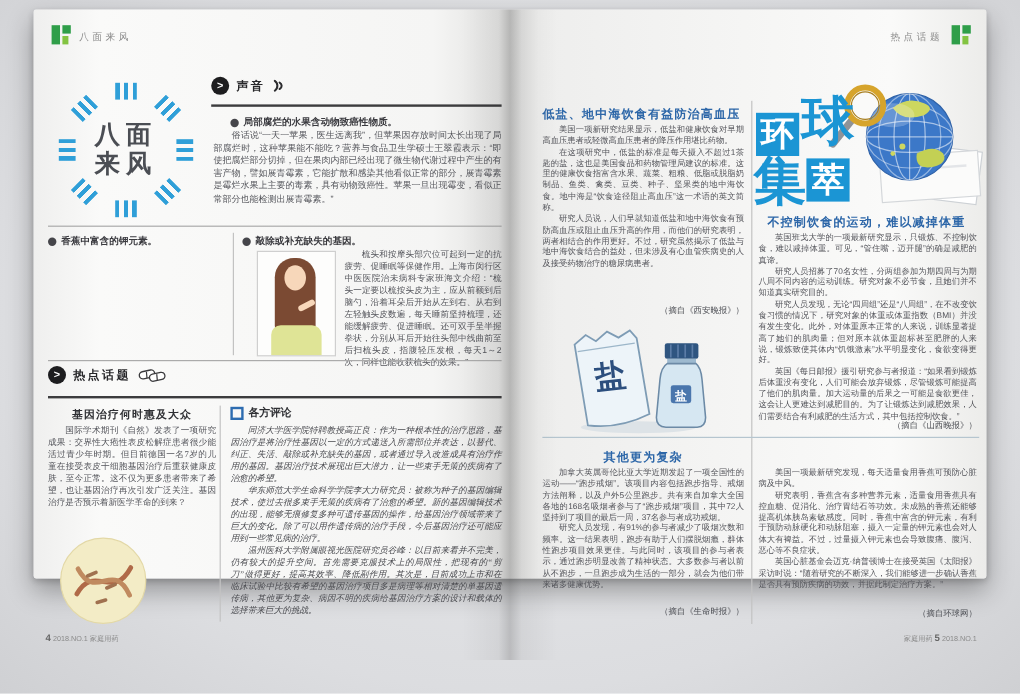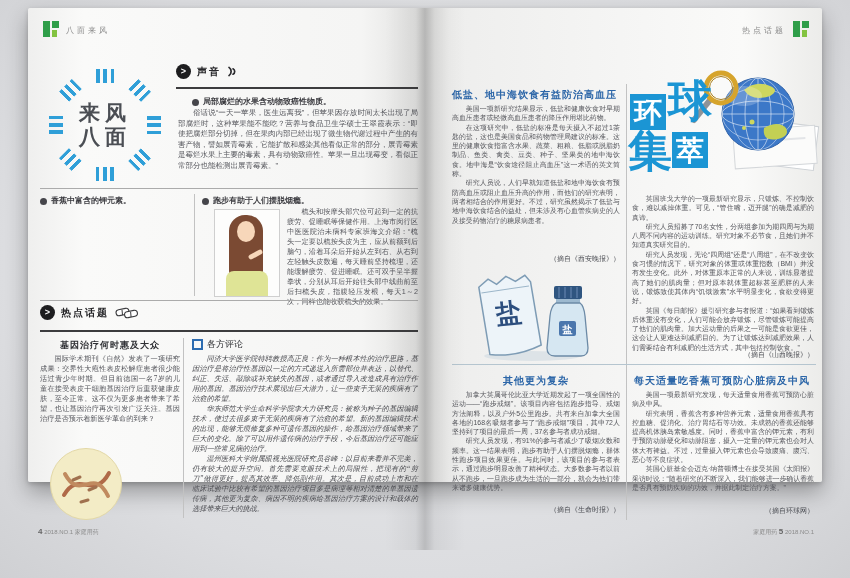--- a/index.html
+++ b/index.html
@@ -21,21 +21,21 @@
         text-align:center;font-weight:bold;flex:0 0 auto}
   .sec-title{font-size:10px;font-weight:bold;color:#27272a;letter-spacing:2px}
   .lead-head{font-size:8px;font-weight:bold;color:#3a3a3f;display:flex;gap:4px;align-items:center}
   .dot{width:7px;height:7px;border-radius:50%;background:#45454a;flex:0 0 auto;margin-top:1px}
   .body{font-size:7.5px;line-height:10.5px;color:#55565c;text-align:justify}
   .body p,.rp-body p,.kai p{margin:0;text-indent:2em}
   .sm{font-size:7.2px;line-height:10px}
   .song{font-family:"Liberation Serif",serif}
   .kai{font-family:"Liberation Serif",serif;font-style:italic;font-size:7.2px;line-height:10px;color:#4a4b50;text-align:justify}
   .t-title{font-size:9px;font-weight:bold;color:#2f3034;text-align:center;letter-spacing:1px}
-  .c-head{display:flex;align-items:center;gap:4px;font-size:9px;font-weight:normal;color:#2f3034}
+  .c-head{display:flex;align-items:center;gap:4px;font-size:9px;font-weight:bold;color:#2f3034}
   .sq{width:7px;height:7px;border:2px solid #2d6cb0;flex:0 0 auto}
   .rp-title{font-size:10px;font-weight:bold;color:#2c66a8;letter-spacing:1px}
   .rp-body{font-size:6.9px;line-height:9.3px;color:#54555b;text-align:justify}
   .src{font-size:7px;color:#4a4c52;text-align:right}
   .ctr{text-align:center}
   
   .bagua{width:126px;height:126px}
   .bagua .txt{position:absolute;left:0;top:50%;width:100%;transform:translateY(-50%);text-align:center;
               font-size:21px;line-height:24px;font-weight:bold;color:#4b4e54;letter-spacing:5px}
   .tri{position:absolute;left:50%;top:50%;width:18px;height:14px;margin:-7px 0 0 -9px;
@@ -70,22 +70,22 @@
   <div class="abs bagua" style="left:14px;top:54px">
     <i class="tri" style="--r:0deg"></i>
     <i class="tri" style="--r:45deg"></i>
     <i class="tri" style="--r:90deg"></i>
     <i class="tri" style="--r:135deg"></i>
     <i class="tri" style="--r:180deg"></i>
     <i class="tri" style="--r:225deg"></i>
     <i class="tri" style="--r:270deg"></i>
     <i class="tri" style="--r:315deg"></i>
     <div class="txt">
+      <div>八面</div>
       <div>来风</div>
-      <div>八面</div>
     </div>
   </div>
 
   <div class="abs sec-head" style="left:148px;top:56px">
     <span class="chev">&gt;</span>
     <span class="sec-title">声音</span>
     <svg width="13" height="13" viewBox="0 0 13 13">
       <path d="M2 2.4 a5 5 0 0 1 0 8.2" fill="none" stroke="#2b2b2e" stroke-width="1.7" stroke-linecap="round"></path>
       <path d="M6 3.8 a3 3 0 0 1 0 5.4" fill="none" stroke="#2b2b2e" stroke-width="1.7" stroke-linecap="round"></path>
     </svg>
@@ -104,21 +104,21 @@
 
   <div class="abs lead-head" style="left:12px;top:187px;width:148px">
     <span class="dot"></span>
     <span>香蕉中富含的钾元素。</span>
   </div>
 
   <div class="abs vrule" style="left:166px;top:186px;height:102px"></div>
 
   <div class="abs lead-head" style="left:174px;top:187px;width:216px">
     <span class="dot"></span>
-    <span>跑步有助于人们摆脱烟瘾。</span>
+    <span>敲除或补充缺失的基因。</span>
   </div>
   <div class="abs body sm" style="left:174px;top:199px;width:216px">
     <span class="woman">
       <span class="w-hair"></span>
       <span class="w-face"></span>
       <span class="w-shirt"></span>
       <span class="w-arm"></span>
     </span>
     <p>梳头和按摩头部穴位可起到一定的抗疲劳、促睡眠等保健作用。上海市闵行区中医医院治未病科专家班海文介绍：“梳头一定要以梳按头皮为主，应从前额到后脑勺，沿着耳朵后开始从左到右、从右到左轻触头皮数遍，每天睡前坚持梳理，还能缓解疲劳、促进睡眠。还可双手呈半握拳状，分别从耳后开始往头部中线曲前至后扫梳头皮，指腹轻压发根，每天1～2次，同样也能收获梳头的效果。”</p>
   </div>
@@ -243,29 +243,29 @@
       <line x1="24" y1="30" x2="8" y2="50" stroke="#8f9398" stroke-width="6" stroke-linecap="round"></line>
       <circle cx="35" cy="18" r="15" fill="rgba(255,255,255,.15)" stroke="#d6a42c" stroke-width="5"></circle>
       <circle cx="35" cy="18" r="11.5" fill="none" stroke="#a87f20" stroke-width="1"></circle>
     </svg>
     <div class="abs lgbox" style="left:6px;top:24px;width:36px;height:36px;font-size:28px;line-height:37px;z-index:2">环</div>
     <div class="abs lgchar" style="left:44px;top:10px;font-size:44px;z-index:2">球</div>
     <div class="abs lgchar" style="left:4px;top:60px;font-size:44px;z-index:2">集</div>
     <div class="abs lgbox" style="left:48px;top:62px;width:36px;height:36px;font-size:28px;line-height:37px;z-index:2">萃</div>
   </div>
 
+  <div class="abs rp-title ctr" style="left:602px;top:170px;width:184px">不控制饮食的运动，难以减掉体重</div>
   <div class="abs rp-body" style="left:604px;top:186px;width:182px">
     <p>英国班戈大学的一项最新研究显示，只锻炼、不控制饮食，难以减掉体重。可见，“管住嘴，迈开腿”的确是减肥的真谛。</p>
     <p>研究人员招募了70名女性，分两组参加为期四周与为期八周不同内容的运动训练。研究对象不必节食，且她们并不知道真实研究目的。</p>
     <p>研究人员发现，无论“四周组”还是“八周组”，在不改变饮食习惯的情况下，研究对象的体重或体重指数（BMI）并没有发生变化。此外，对体重原本正常的人来说，训练显著提高了她们的肌肉量；但对原本就体重超标甚至肥胖的人来说，锻炼致使其体内“饥饿激素”水平明显变化，食欲变得更好。</p>
     <p>英国《每日邮报》援引研究参与者报道：“如果看到锻炼后体重没有变化，人们可能会放弃锻炼，尽管锻炼可能提高了他们的肌肉量。加大运动量的后果之一可能是食欲更佳，这会让人更难达到减肥目的。为了让锻炼达到减肥效果，人们需要结合有利减肥的生活方式，其中包括控制饮食。”</p>
   </div>
   <div class="abs src" style="left:604px;top:342px;width:182px">（摘自《山西晚报》）</div>
 
-  <div class="abs rp-title ctr" style="left:602px;top:366px;width:184px">每天适量吃香蕉可预防心脏病及中风</div>
   <div class="abs rp-body" style="left:604px;top:382px;width:182px">
     <p>美国一项最新研究发现，每天适量食用香蕉可预防心脏病及中风。</p>
     <p>研究表明，香蕉含有多种营养元素，适量食用香蕉具有控血糖、促消化、治疗胃结石等功效。未成熟的香蕉还能够提高机体胰岛素敏感度。同时，香蕉中富含的钾元素，有利于预防动脉硬化和动脉阻塞，摄入一定量的钾元素也会对人体大有裨益。不过，过量摄入钾元素也会导致腹痛、腹泻、恶心等不良症状。</p>
     <p>英国心脏基金会迈克·纳普顿博士在接受英国《太阳报》采访时说：“随着研究的不断深入，我们能够进一步确认香蕉是否具有预防疾病的功效，并据此制定治疗方案。”</p>
   </div>
   <div class="abs src" style="left:604px;top:498px;width:182px">（摘自环球网）</div>
 
   <div class="abs foot" style="left:690px;top:519px;width:96px;text-align:right">
     <span>家庭用药</span>
     <b>5</b>

